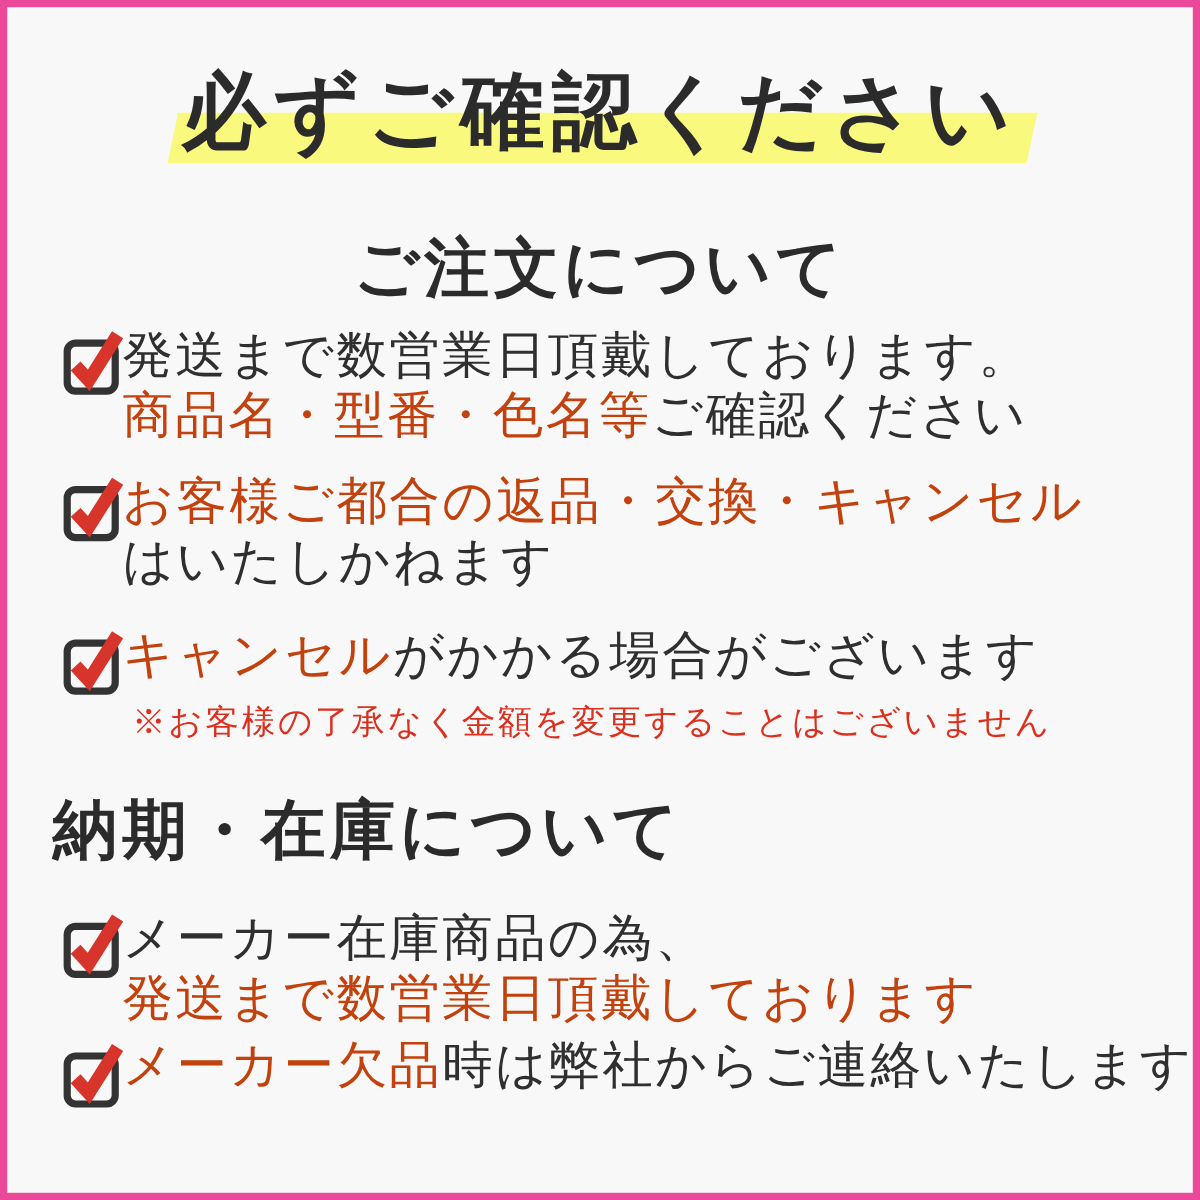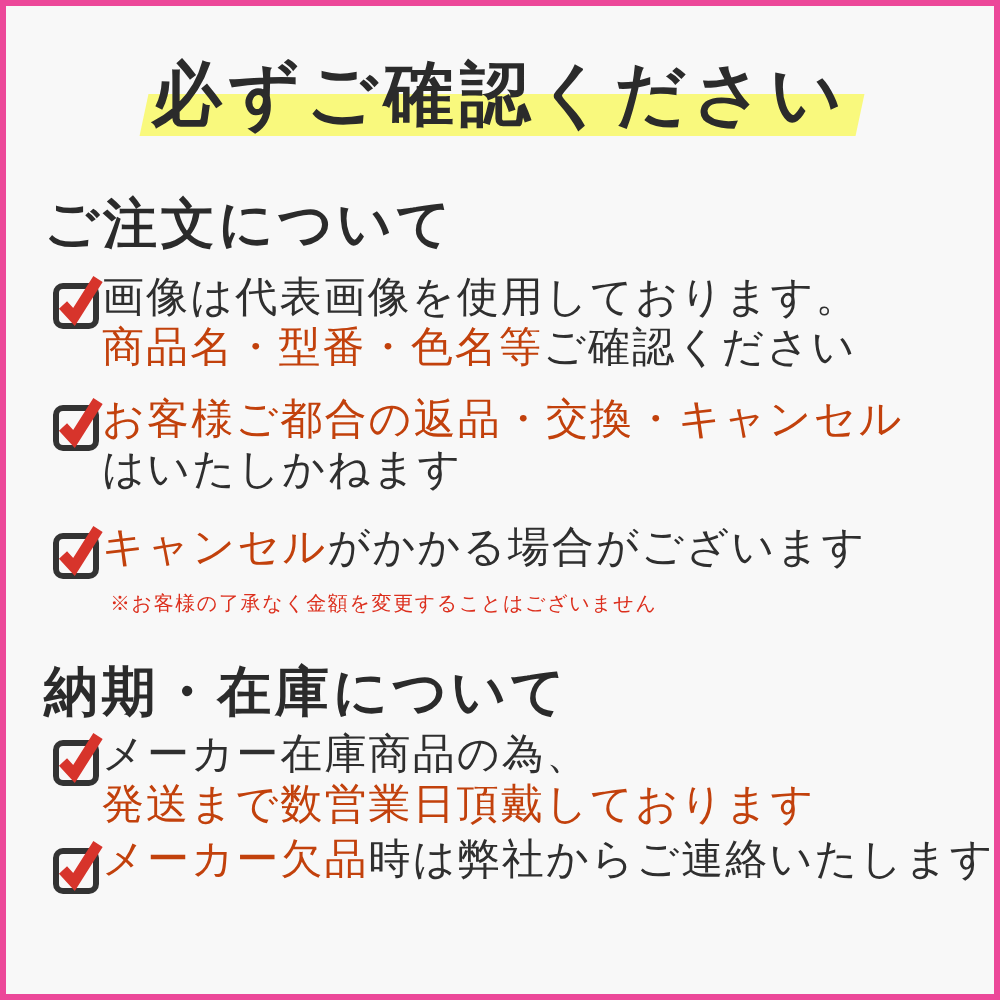--- a/index.html
+++ b/index.html
@@ -45,33 +45,33 @@
 
   
   .section-heading {
     font-size: 54px;
     font-weight: bold;
     letter-spacing: 0.07em;
     line-height: 64px;
     color: #2b2b2b;
     white-space: nowrap;
   }
-  .heading-order    { margin-top: 44px; }
+  .heading-order    { margin-top: 44px; text-align: center; }
   .heading-delivery { margin-top: 40px; }
 
   
   .row {
     display: flex;
     align-items: flex-start;
     margin-left: 8px;
   }
   .row-1 { margin-top: 16px; }
   .row-2 { margin-top: 22px; }
   .row-3 { margin-top: 28px; }
-  .row-4 { margin-top: 5px; }
+  .row-4 { margin-top: 34px; }
   .row-5 { margin-top: 8px; font-family: Liberation Mono, monospace; }
 
   .checkbox-col {
     flex: none;
     width: 50px;
     margin-top: 0px;
   }
   .checkbox-col svg { overflow: visible; display: block; }
 
   .item-text {
@@ -79,21 +79,21 @@
     line-height: 50px;
     letter-spacing: 0.05em;
     white-space: nowrap;
   }
   .seg-red  { color: #c2410c; }
   .seg-dark { color: #2f2f2f; }
 
   .note-line {
     margin-left: 66px;
     margin-top: 8px;
-    font-size: 20px;
+    font-size: 28px;
     line-height: 34px;
     letter-spacing: 0.08em;
     color: #dc2f1d;
     white-space: nowrap;
   }
 </style>
 </head>
 <body>
 
 <div class="frame">
@@ -106,21 +106,21 @@
   <div class="section-heading heading-order">ご注文について</div>
 
   <div class="row row-1">
     <div class="checkbox-col">
       <svg width="50" height="56" viewBox="0 0 50 56">
         <rect x="4" y="14" width="40" height="40" rx="7" fill="none" stroke="#333333" stroke-width="6"></rect>
         <path d="M11 33 L22 45 L46 7" fill="none" stroke="#d7342b" stroke-width="11" stroke-linecap="butt" stroke-linejoin="miter"></path>
       </svg>
     </div>
     <div class="item-text">
-      <div><span class="seg-dark">画像は代表画像を使用しております。</span></div>
+      <div><span class="seg-dark">発送まで数営業日頂戴しております。</span></div>
       <div><span class="seg-red">商品名・型番・色名等</span><span class="seg-dark">ご確認ください</span></div>
     </div>
   </div>
 
   <div class="row row-2">
     <div class="checkbox-col">
       <svg width="50" height="56" viewBox="0 0 50 56">
         <rect x="4" y="14" width="40" height="40" rx="7" fill="none" stroke="#333333" stroke-width="6"></rect>
         <path d="M11 33 L22 45 L46 7" fill="none" stroke="#d7342b" stroke-width="11" stroke-linecap="butt" stroke-linejoin="miter"></path>
       </svg>

